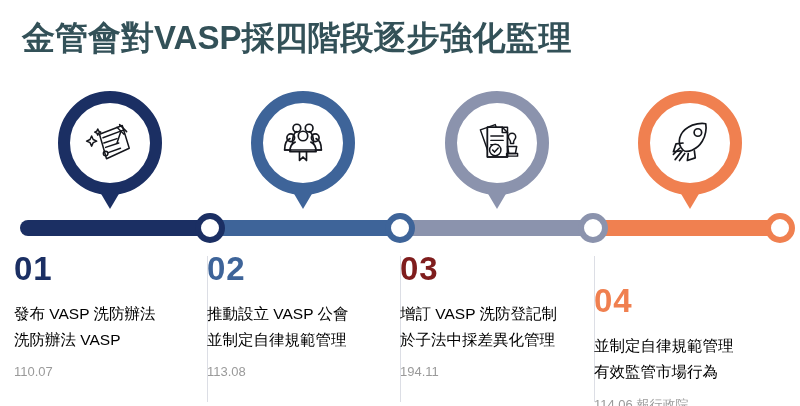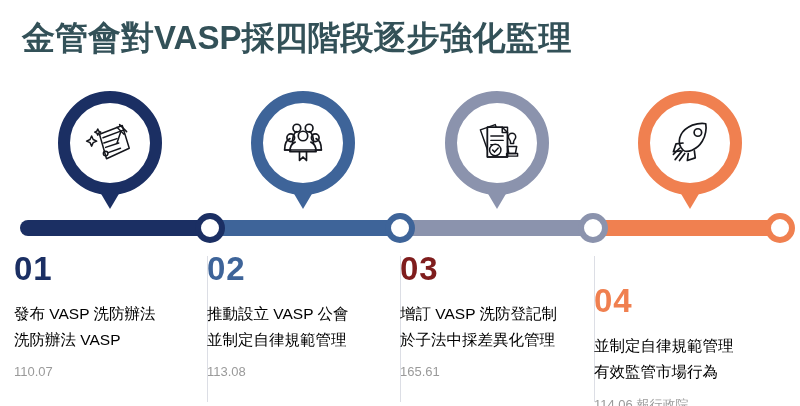--- a/index.html
+++ b/index.html
@@ -244,21 +244,21 @@
       </div>
       <div class="date">113.08</div>
     </div>
 
     <div class="col k3">
       <div class="num v3">03</div>
       <div class="desc">
         <span class="ln">增訂 VASP 洗防登記制</span>
         <span class="ln">於子法中採差異化管理</span>
       </div>
-      <div class="date">165.61</div>
+      <div class="date">194.11</div>
     </div>
 
     <div class="col k4">
       <div class="num v4">04</div>
       <div class="desc">
         <span class="ln">並制定自律規範管理</span>
         <span class="ln">有效監管市場行為</span>
       </div>
       <div class="date">114.06 報行政院</div>
     </div>

